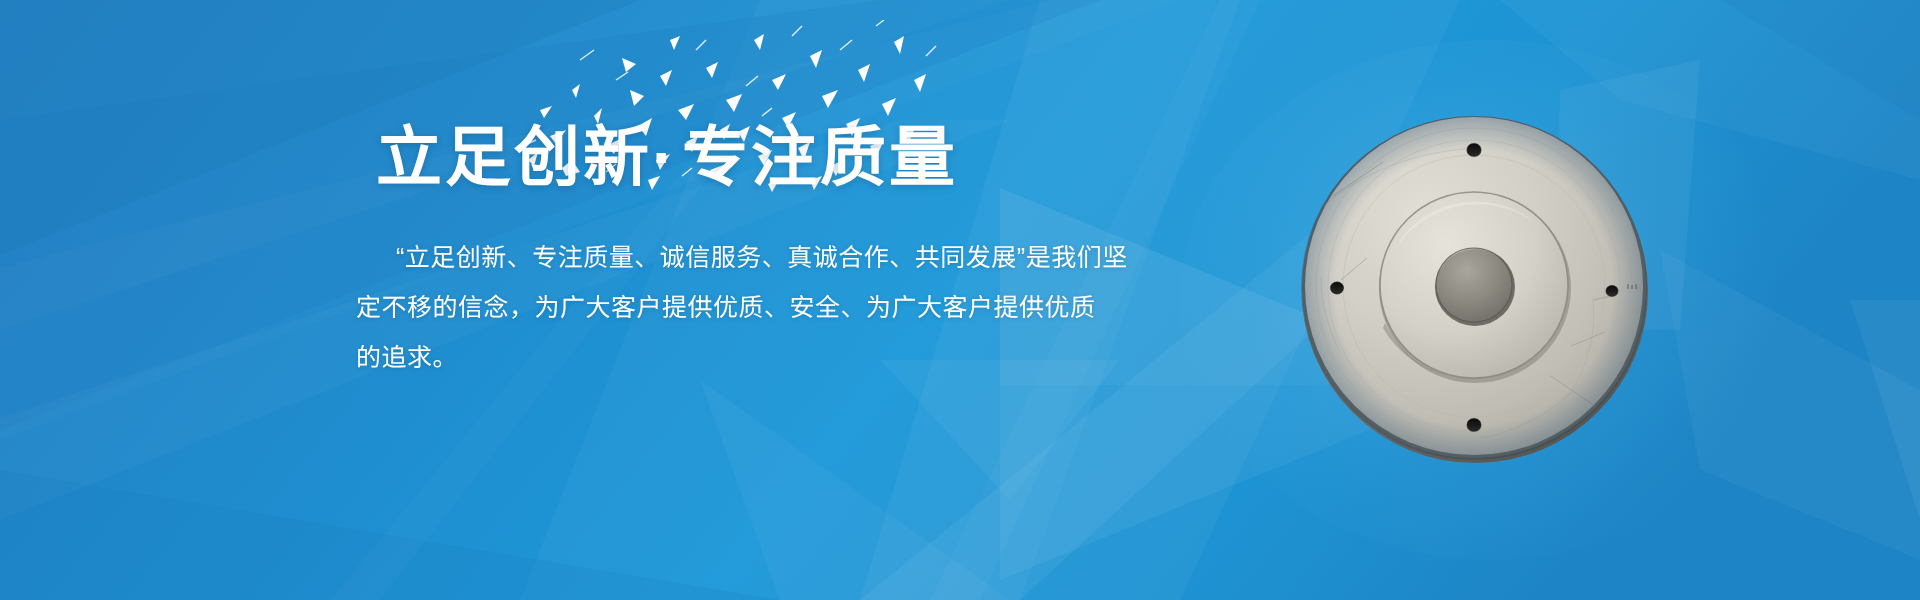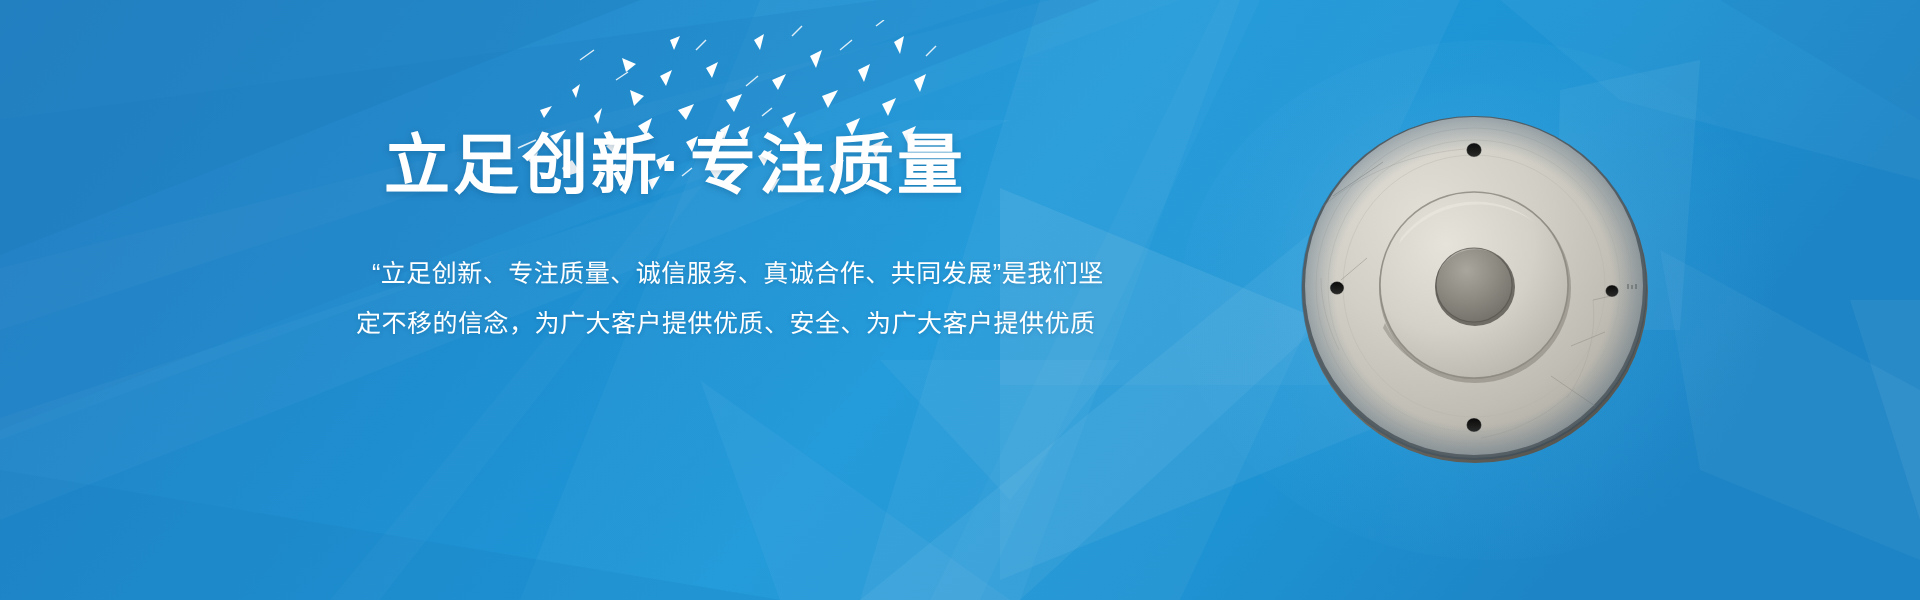--- a/index.html
+++ b/index.html
@@ -39,21 +39,21 @@
   }
 
   
   .text-block {
     position: absolute;
     left: 372px;
     top: 120px;
     width: 820px;
   }
   .headline {
-    margin: 12px;
+    margin: 4px;
     color: #ffffff;
     font-size: 66px;
     line-height: 1;
     font-weight: bold;
     letter-spacing: 3px;
     white-space: nowrap;
     text-shadow: 0 2px 7px rgba(8,60,105,0.28);
   }
   .headline .sep {
     display: inline-block;
@@ -62,21 +62,21 @@
   .paragraph {
     margin: 0;
     padding-top: 38px;
     color: #ffffff;
     font-size: 25px;
     line-height: 50px;
     letter-spacing: 0.5px;
     width: 790px;
     text-shadow: 0 1px 4px rgba(8,60,105,0.25);
   }
-  .paragraph .pline { display: block; white-space: nowrap; }
+  .paragraph .pline { display: block; white-space: nowrap; margin-left: 24px; }
   .paragraph .pline.l2 { margin-left: -16px; }
   .paragraph .pline.l3 { margin-left: -16px; }
 
   
   .shards {
     position: absolute;
     left: 510px;
     top: 20px;
     width: 430px;
     height: 180px;
@@ -197,20 +197,21 @@
     </g>
   </svg>
 
   <div class="text-block">
     <h1 class="headline">
       <span>立足创新</span><span class="sep">·</span><span>专注质量</span>
     </h1>
     <p class="paragraph">
       <span class="pline l1">“立足创新、专注质量、诚信服务、真诚合作、共同发展”是我们坚</span>
       <span class="pline l2">定不移的信念，为广大客户提供优质、安全、为广大客户提供优质</span>
+      <span class="pline l3">的追求。</span>
     </p>
   </div>
 
   <svg class="product" viewBox="0 0 400 400">
     <defs>
       <radialGradient id="faceGrad" cx="0.36" cy="0.30" r="0.82">
         <stop offset="0" stop-color="#e2dfd7"></stop>
         <stop offset="0.40" stop-color="#d2cfc6"></stop>
         <stop offset="0.72" stop-color="#c0bdb4"></stop>
         <stop offset="1" stop-color="#a7a49c"></stop>

